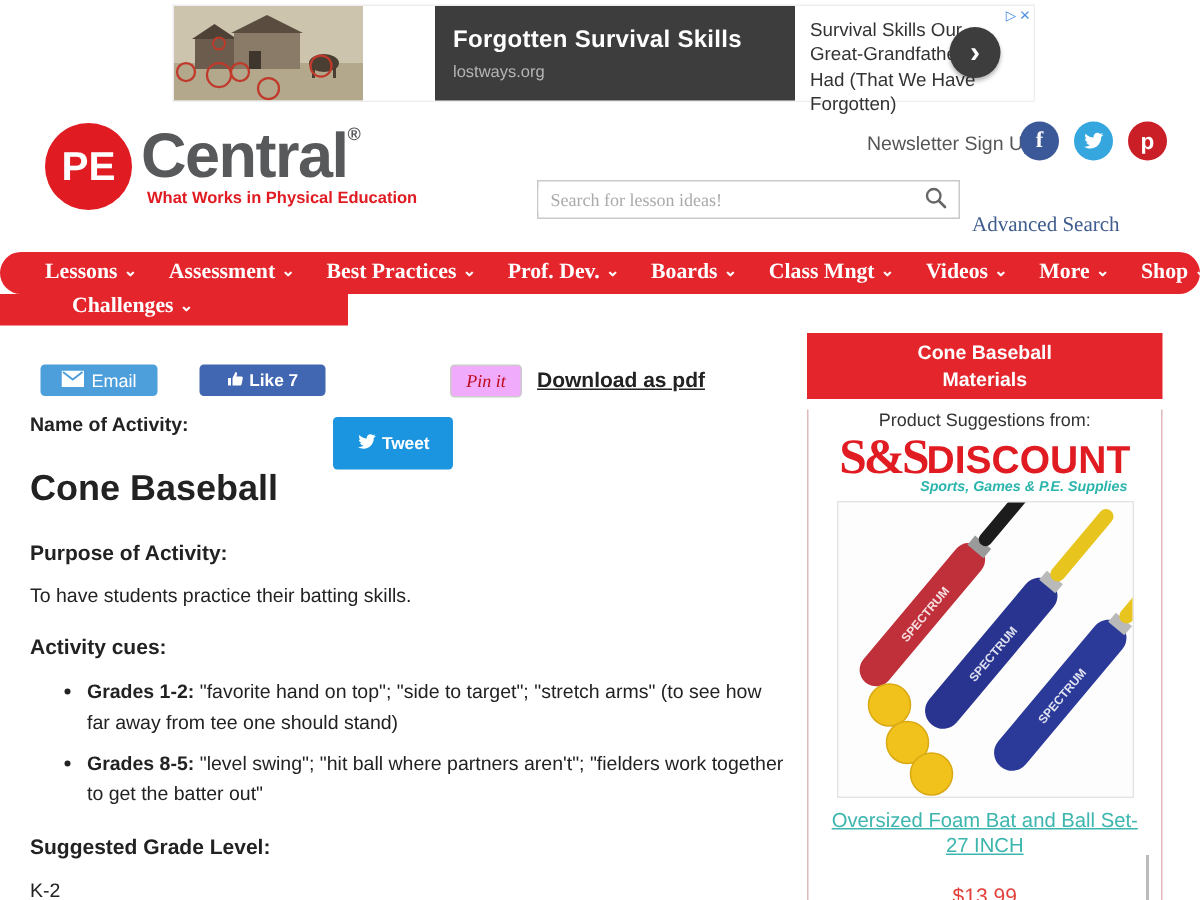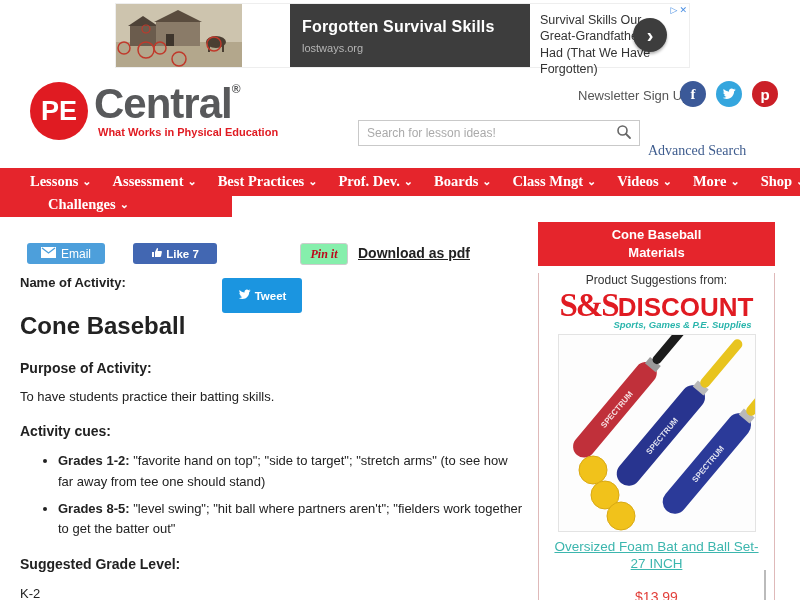--- a/index.html
+++ b/index.html
@@ -31,44 +31,44 @@
   .social{position:absolute;left:680px;top:81px;display:flex;gap:10px;}
   .soc-circle{width:26px;height:26px;border-radius:50%;color:#fff;display:flex;align-items:center;
               justify-content:center;font-weight:bold;font-size:15px;cursor:pointer;
               font-family:"Liberation Serif",serif;}
   .soc-f{background:#3b5998;}
   .soc-t{background:#35a6de;}
   .soc-p{background:#cb1f27;font-family:"Liberation Sans",sans-serif;}
   .searchbox{position:absolute;left:358px;top:120px;width:282px;height:26px;border:1px solid #c9c9c9;
              box-sizing:border-box;display:flex;align-items:center;background:#fff;}
   .searchbox input{flex:1;border:none;outline:none;font-size:12px;color:#15803d;padding:0 8px;
-                   font-family:Liberation Sans, sans-serif;}
+                   font-family:Liberation Serif, serif;}
   .searchbox input::placeholder{color:#aaa;}
   .search-btn{width:30px;height:100%;border:none;background:transparent;display:flex;align-items:center;
               justify-content:center;cursor:pointer;}
   .adv-search{position:absolute;left:648px;top:143px;font-size:14px;color:#3e5c8e;cursor:pointer;
               font-family:"Liberation Serif",serif;}
   
-  .navbar{position:absolute;left:0;top:168px;width:800px;height:28px;background:#e5252c;}
+  .navbar{position:absolute;left:0;top:168px;width:800px;height:28px;background:#e5252c;border-radius:14px;}
   .navbar2{position:absolute;left:0;top:196px;width:232px;height:21px;background:#e5252c;}
   .nav-row1{display:flex;gap:21px;padding:5px 0 0 30px;}
   .nav-item{color:#fff;font-family:"Liberation Serif",serif;font-weight:bold;font-size:14.5px;
             white-space:nowrap;cursor:pointer;display:flex;align-items:baseline;gap:4px;}
   .nav-chev{font-size:11px;position:relative;top:-1px;}
   .nav-row2{padding:0 0 0 48px;}
   
   .share{position:absolute;left:27px;top:243px;height:30px;}
   .btn-email{position:absolute;left:0;top:0;width:78px;height:21px;background:#4d9fdb;border-radius:3px;
              color:#fff;font-size:12px;display:flex;align-items:center;justify-content:center;gap:5px;cursor:pointer;}
   .btn-like{position:absolute;left:106px;top:0;width:84px;height:21px;background:#4267b2;border-radius:3px;
             color:#fff;font-size:11.5px;font-weight:bold;display:flex;align-items:center;justify-content:center;gap:4px;cursor:pointer;}
   .btn-tweet{position:absolute;left:195px;top:7px;width:80px;height:35px;background:#1b95e0;border-radius:3px;
              color:#fff;font-size:11.5px;font-weight:bold;display:flex;align-items:center;justify-content:center;gap:4px;cursor:pointer;margin-top:28px;}
-  .btn-pinit{position:absolute;left:273px;top:0;width:46px;height:20px;background:#86efac;border:1px solid #ccc;
-             border-radius:3px;color:#bd081c;font-size:12px;font-weight:bold;font-style:italic;
+  .btn-pinit{position:absolute;left:273px;top:0;width:46px;height:20px;background:#f0abfc;border:1px solid #ccc;
+             border-radius:3px;color:#bd081c;font-size:12px;font-weight:normal;font-style:italic;
              display:flex;align-items:center;justify-content:center;cursor:pointer;font-family:"Liberation Serif",serif;text-align:center;}
   .dl-pdf{position:absolute;left:331px;top:2px;font-size:14px;font-weight:bold;color:#222;
           text-decoration:underline;cursor:pointer;white-space:nowrap;}
   
   .main{position:absolute;left:20px;top:270px;width:505px;font-size:13px;line-height:1.45;}
   .lbl{font-weight:bold;font-size:14px;margin:14px 0 10px 0;color:#222;}
   .lbl-first{margin-top:4px;font-size:13px;}
   .title{font-weight:bold;font-size:24px;margin:16px 0 12px 0;color:#222;}
   .para{margin:10px 0;color:#222;}
   ul.cues{margin:8px 0 14px 0;padding-left:38px;}

